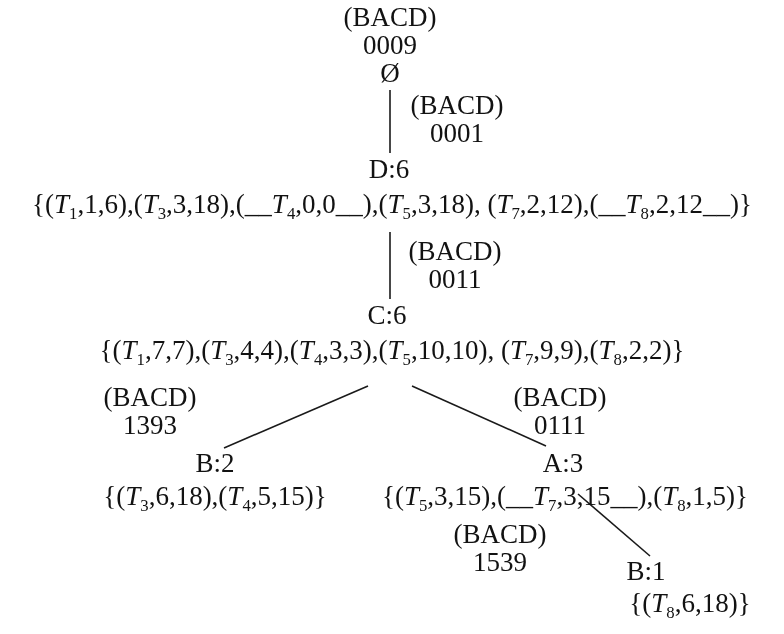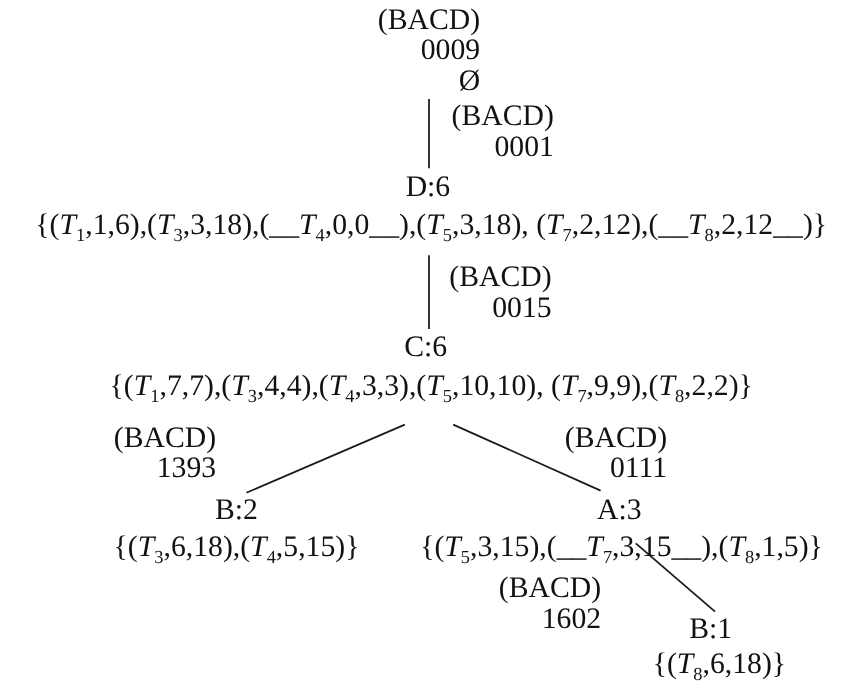--- a/index.html
+++ b/index.html
@@ -11,21 +11,21 @@
     color:#121212;
     overflow:hidden;
   }
   .edges{position:absolute;left:0;top:0;}
   .t{
     position:absolute;
     transform:translateX(-50%);
     font-size:27px;
     line-height:28px;
     white-space:nowrap;
-    text-align:right;
+    text-align:center;
   }
   sub{font-size:62%;line-height:0;}
   .vr{font-style:italic;}
 </style>
 </head>
 <body>
 
 <div class="canvas">
 
   <svg class="edges" width="784" height="634" viewBox="0 0 784 634">
@@ -45,21 +45,21 @@
   <div class="t" style="left:457px;top:91px">
     <div>(BACD)</div>
     <div>0001</div>
   </div>
 
   <div class="t" style="left:389px;top:155px">D:6</div>
   <div class="t" style="left:392px;top:190px">{(<span class="vr">T</span><sub>1</sub>,1,6),(<span class="vr">T</span><sub>3</sub>,3,18),(__<span class="vr">T</span><sub>4</sub>,0,0__),(<span class="vr">T</span><sub>5</sub>,3,18), (<span class="vr">T</span><sub>7</sub>,2,12),(__<span class="vr">T</span><sub>8</sub>,2,12__)}</div>
 
   <div class="t" style="left:455px;top:237px">
     <div>(BACD)</div>
-    <div>0015</div>
+    <div>0011</div>
   </div>
 
   <div class="t" style="left:387px;top:301px">C:6</div>
   <div class="t" style="left:392px;top:336px">{(<span class="vr">T</span><sub>1</sub>,7,7),(<span class="vr">T</span><sub>3</sub>,4,4),(<span class="vr">T</span><sub>4</sub>,3,3),(<span class="vr">T</span><sub>5</sub>,10,10), (<span class="vr">T</span><sub>7</sub>,9,9),(<span class="vr">T</span><sub>8</sub>,2,2)}</div>
 
   <div class="t" style="left:150px;top:383px">
     <div>(BACD)</div>
     <div>1393</div>
   </div>
 
@@ -69,19 +69,19 @@
   </div>
 
   <div class="t" style="left:215px;top:449px">B:2</div>
   <div class="t" style="left:215px;top:482px">{(<span class="vr">T</span><sub>3</sub>,6,18),(<span class="vr">T</span><sub>4</sub>,5,15)}</div>
 
   <div class="t" style="left:563px;top:449px">A:3</div>
   <div class="t" style="left:565px;top:482px">{(<span class="vr">T</span><sub>5</sub>,3,15),(__<span class="vr">T</span><sub>7</sub>,3,15__),(<span class="vr">T</span><sub>8</sub>,1,5)}</div>
 
   <div class="t" style="left:500px;top:520px">
     <div>(BACD)</div>
-    <div>1602</div>
+    <div>1539</div>
   </div>
 
   <div class="t" style="left:646px;top:557px">B:1</div>
-  <div class="t" style="left:654px;top:589px">{(<span class="vr">T</span><sub>8</sub>,6,18)}</div>
+  <div class="t" style="left:690px;top:589px">{(<span class="vr">T</span><sub>8</sub>,6,18)}</div>
 
 </div>
 
 </body></html>

